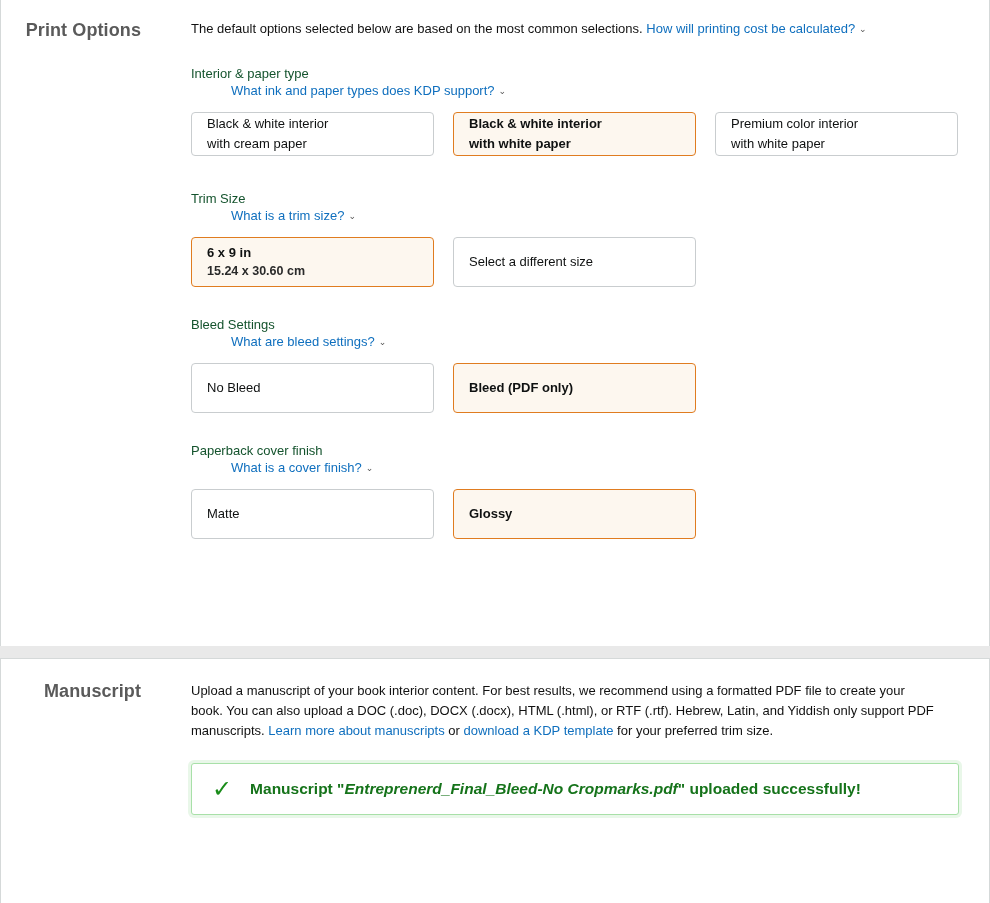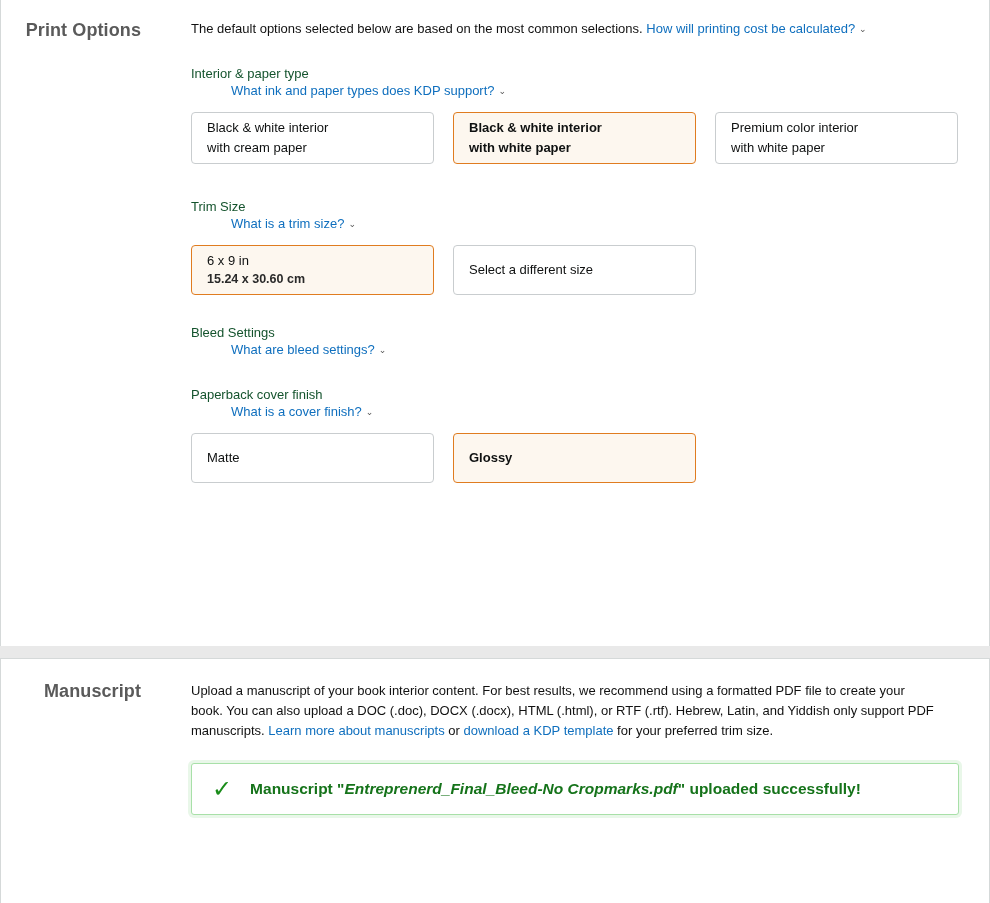--- a/index.html
+++ b/index.html
@@ -92,26 +92,26 @@
     justify-content: center;
     line-height: 1.5;
   }
   .card.selected {
     border: 1px solid #e07c20;
     background: #fdf7ef;
     font-weight: bold;
   }
   .card .l2 { font-weight: inherit; }
 
-  .w-interior { width: 243px; height: 52px; }
+  .w-interior { width: 243px; height: 44px; }
   .w-trim     { width: 243px; height: 50px; }
   .w-box      { width: 243px; height: 50px; }
 
   .card.trim .sub { font-weight: bold; font-size: 12.5px; color: #2a2a2a; }
-  .card.trim.selected .ttl { font-weight: normal; }
+  .card.trim.selected .ttl { font-weight: bold; }
 
   
   .ms-desc {
     font-size: 13px;
     color: #111;
     line-height: 1.55;
     max-width: 748px;
   }
   .upload-btn {
     margin-top: 28px;
@@ -203,20 +203,28 @@
               <span class="l1">Select a different size</span>
             </div>
           </div>
         </div>
 
         <div class="group" style="margin-top:30px;">
           <div class="group-label">Bleed Settings</div>
           <div class="group-sub">
             <a class="help-link">What are bleed settings?</a><span class="chev">⌄</span>
           </div>
+          <div class="cards">
+            <div class="card w-box">
+              <span class="l1">No Bleed</span>
+            </div>
+            <div class="card w-box selected">
+              <span class="l1">Bleed (PDF only)</span>
+            </div>
+          </div>
         </div>
 
         <div class="group" style="margin-top:30px;">
           <div class="group-label">Paperback cover finish</div>
           <div class="group-sub">
             <a class="help-link">What is a cover finish?</a><span class="chev">⌄</span>
           </div>
           <div class="cards">
             <div class="card w-box">
               <span class="l1">Matte</span>

